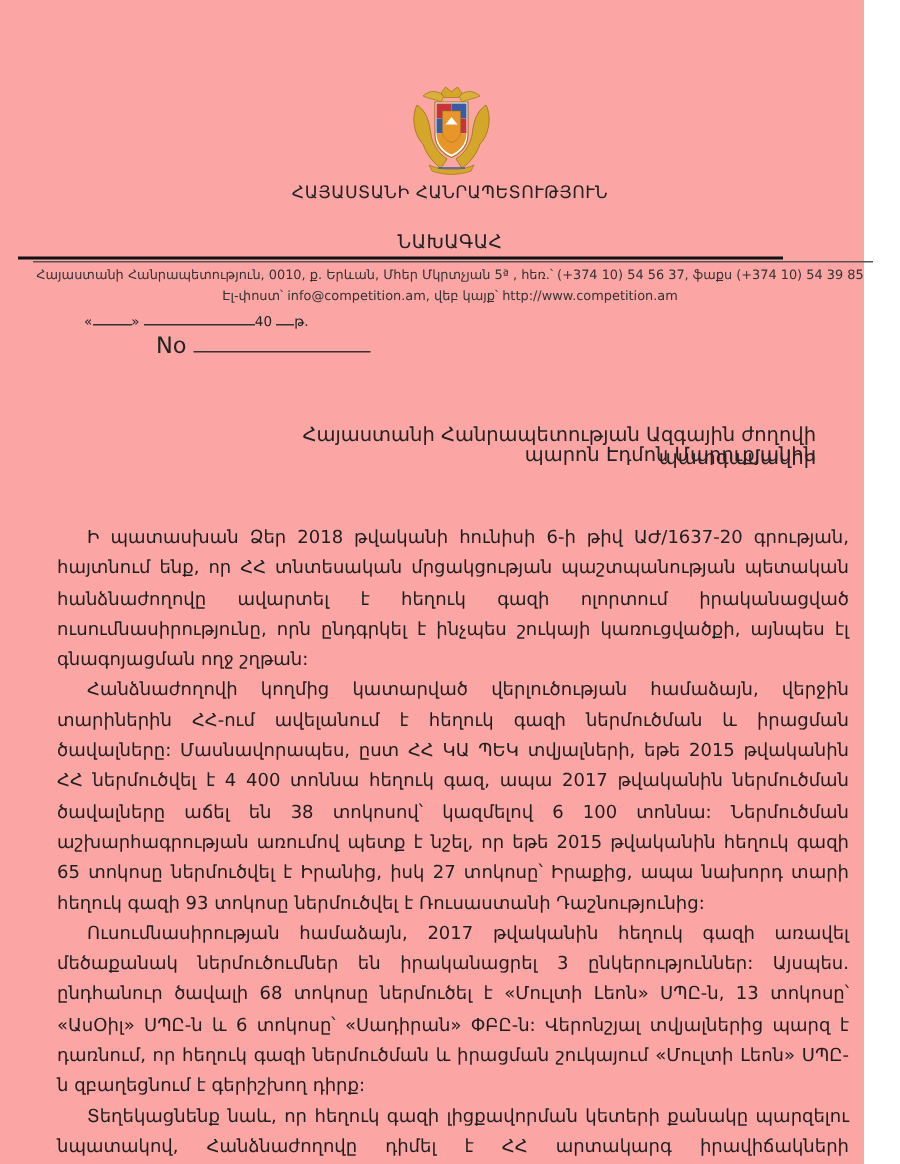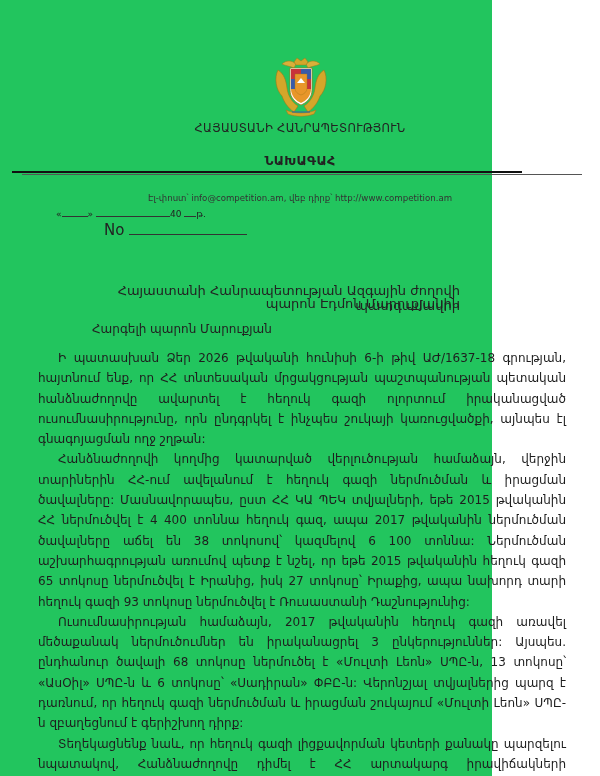--- a/index.html
+++ b/index.html
@@ -1,22 +1,22 @@
 <!DOCTYPE html>
 <html><head>
 <meta charset="utf-8">
 <style>
   html, body { margin: 0; padding: 0; background: #ffffff; }
   body { width: 600px; height: 776px; overflow: hidden; position: relative; font-family: "DejaVu Sans", "Liberation Sans", sans-serif; color: #1a1a1a; }
-  .page { position: absolute; left: 0; top: 0; width: 492px; height: 776px; background: #22c55e; }
+  .page { position: absolute; left: 0; top: 0; width: 576px; height: 776px; background: #fca5a5; }
   .emblem { position: absolute; left: 272px; top: 56px; width: 58px; height: 62px; }
   .hdr { position: absolute; left: 0; width: 600px; text-align: center; letter-spacing: 0.3px; color: #222; }
   .hdr1 { top: 121px; font-size: 11.5px; }
   .hdr2 { top: 137px; font-size: 11.5px; }
-  .hdr3 { top: 153px; font-size: 12.5px; font-weight: bold; }
+  .hdr3 { top: 153px; font-size: 12.5px; font-weight: normal; }
   .rule-thick { position: absolute; left: 12px; top: 171px; width: 510px; height: 2px; background: #111; }
   .rule-thin { position: absolute; left: 22px; top: 174px; width: 560px; height: 1px; background: #555; }
   .contact { position: absolute; left: 0; width: 600px; text-align: center; font-size: 8.6px; color: #333; }
   .contact1 { top: 179px; }
   .contact2 { top: 193px; }
   .datefield { position: absolute; left: 56px; top: 207px; font-size: 9px; color: #222; }
   .nofield { position: absolute; left: 56px; top: 221px; font-size: 15px; color: #222; margin-left: 48px; }
   .uline { display: inline-block; border-bottom: 1px solid #333; height: 9px; vertical-align: baseline; }
   .addressee { position: absolute; right: 32px; width: 400px; text-align: right; font-size: 13px; color: #222; }
   .addr1 { top: 283px; }
@@ -52,38 +52,38 @@
     <path d="M14 54 C22 58 36 58 44 54 L42 58 C34 61 24 61 16 58 Z" fill="#d4a62a" stroke="#a07818" stroke-width="0.5"></path>
     <path d="M20 56 L38 56" stroke="#3a5aa8" stroke-width="1"></path>
   </svg>
 
   <div class="hdr hdr1">ՀԱՅԱՍՏԱՆԻ ՀԱՆՐԱՊԵՏՈՒԹՅՈՒՆ</div>
   <div class="hdr hdr3">ՆԱԽԱԳԱՀ</div>
 
   <div class="rule-thick"></div>
   <div class="rule-thin"></div>
 
-  <div class="contact contact2">Էլ-փոստ՝  info@competition.am, վեբ դիրք՝ http://www.competition.am</div>
+  <div class="contact contact1">Հայաստանի Հանրապետություն, 0010, ք. Երևան, Մհեր Մկրտչյան 5ª , հեռ.՝ (+374 10) 54 56 37, ֆաքս (+374 10) 54 39 85</div>
+  <div class="contact contact2">Էլ-փոստ՝  info@competition.am, վեբ կայք՝ http://www.competition.am</div>
 
   <div class="datefield">
     <span>«</span><span class="uline" style="width:26px"></span><span>»</span>
     <span class="uline" style="width:74px"></span><span>40</span>
     <span class="uline" style="width:12px"></span><span>թ.</span>
   </div>
 
   <div class="nofield">
     <span>No</span>
     <span class="uline" style="width:118px"></span>
   </div>
 
   <div class="addressee addr1">Հայաստանի Հանրապետության Ազգային ժողովի պատգամավոր</div>
   <div class="addressee addr2">պարոն Էդմոն Մարուքյանին</div>
 
-  <div class="salutation">Հարգելի պարոն Մարուքյան</div>
 
   <div class="body-text">
-    <p>Ի պատասխան Ձեր 2026 թվականի հունիսի 6-ի թիվ ԱԺ/1637-18 գրության, հայտնում ենք, որ ՀՀ տնտեսական մրցակցության պաշտպանության պետական հանձնաժողովը ավարտել է հեղուկ գազի ոլորտում իրականացված ուսումնասիրությունը, որն ընդգրկել է ինչպես շուկայի կառուցվածքի, այնպես էլ գնագոյացման ողջ շղթան:</p>
+    <p>Ի պատասխան Ձեր 2018 թվականի հունիսի 6-ի թիվ ԱԺ/1637-20 գրության, հայտնում ենք, որ ՀՀ տնտեսական մրցակցության պաշտպանության պետական հանձնաժողովը ավարտել է հեղուկ գազի ոլորտում իրականացված ուսումնասիրությունը, որն ընդգրկել է ինչպես շուկայի կառուցվածքի, այնպես էլ գնագոյացման ողջ շղթան:</p>
     <p>Հանձնաժողովի կողմից կատարված վերլուծության համաձայն, վերջին տարիներին ՀՀ-ում ավելանում է հեղուկ գազի ներմուծման և իրացման ծավալները: Մասնավորապես, ըստ ՀՀ ԿԱ ՊԵԿ տվյալների, եթե 2015 թվականին ՀՀ ներմուծվել է 4 400 տոննա հեղուկ գազ, ապա 2017 թվականին ներմուծման ծավալները աճել են 38 տոկոսով՝ կազմելով 6 100 տոննա: Ներմուծման աշխարհագրության առումով պետք է նշել, որ եթե 2015 թվականին հեղուկ գազի 65 տոկոսը ներմուծվել է Իրանից, իսկ 27 տոկոսը՝ Իրաքից, ապա նախորդ տարի հեղուկ գազի 93 տոկոսը ներմուծվել է Ռուսաստանի Դաշնությունից:</p>
     <p>Ուսումնասիրության համաձայն, 2017 թվականին հեղուկ գազի առավել մեծաքանակ ներմուծումներ են իրականացրել 3 ընկերություններ: Այսպես. ընդհանուր ծավալի 68 տոկոսը ներմուծել է «Մուլտի Լեոն» ՍՊԸ-ն, 13 տոկոսը՝ «ԱսՕիլ» ՍՊԸ-ն և 6 տոկոսը՝ «Սադիրան» ՓԲԸ-ն: Վերոնշյալ տվյալներից պարզ է դառնում, որ հեղուկ գազի ներմուծման և իրացման շուկայում «Մուլտի Լեոն» ՍՊԸ-ն զբաղեցնում է գերիշխող դիրք:</p>
     <p>Տեղեկացնենք նաև, որ հեղուկ գազի լիցքավորման կետերի քանակը պարզելու նպատակով, Հանձնաժողովը դիմել է ՀՀ արտակարգ իրավիճակների նախարարությանը: Ստացված տվյալները փաստում են, որ հանրապետության արտադրական վտանգավոր օբյեկտների</p>
   </div>
 
 </div>
 
 </body></html>

